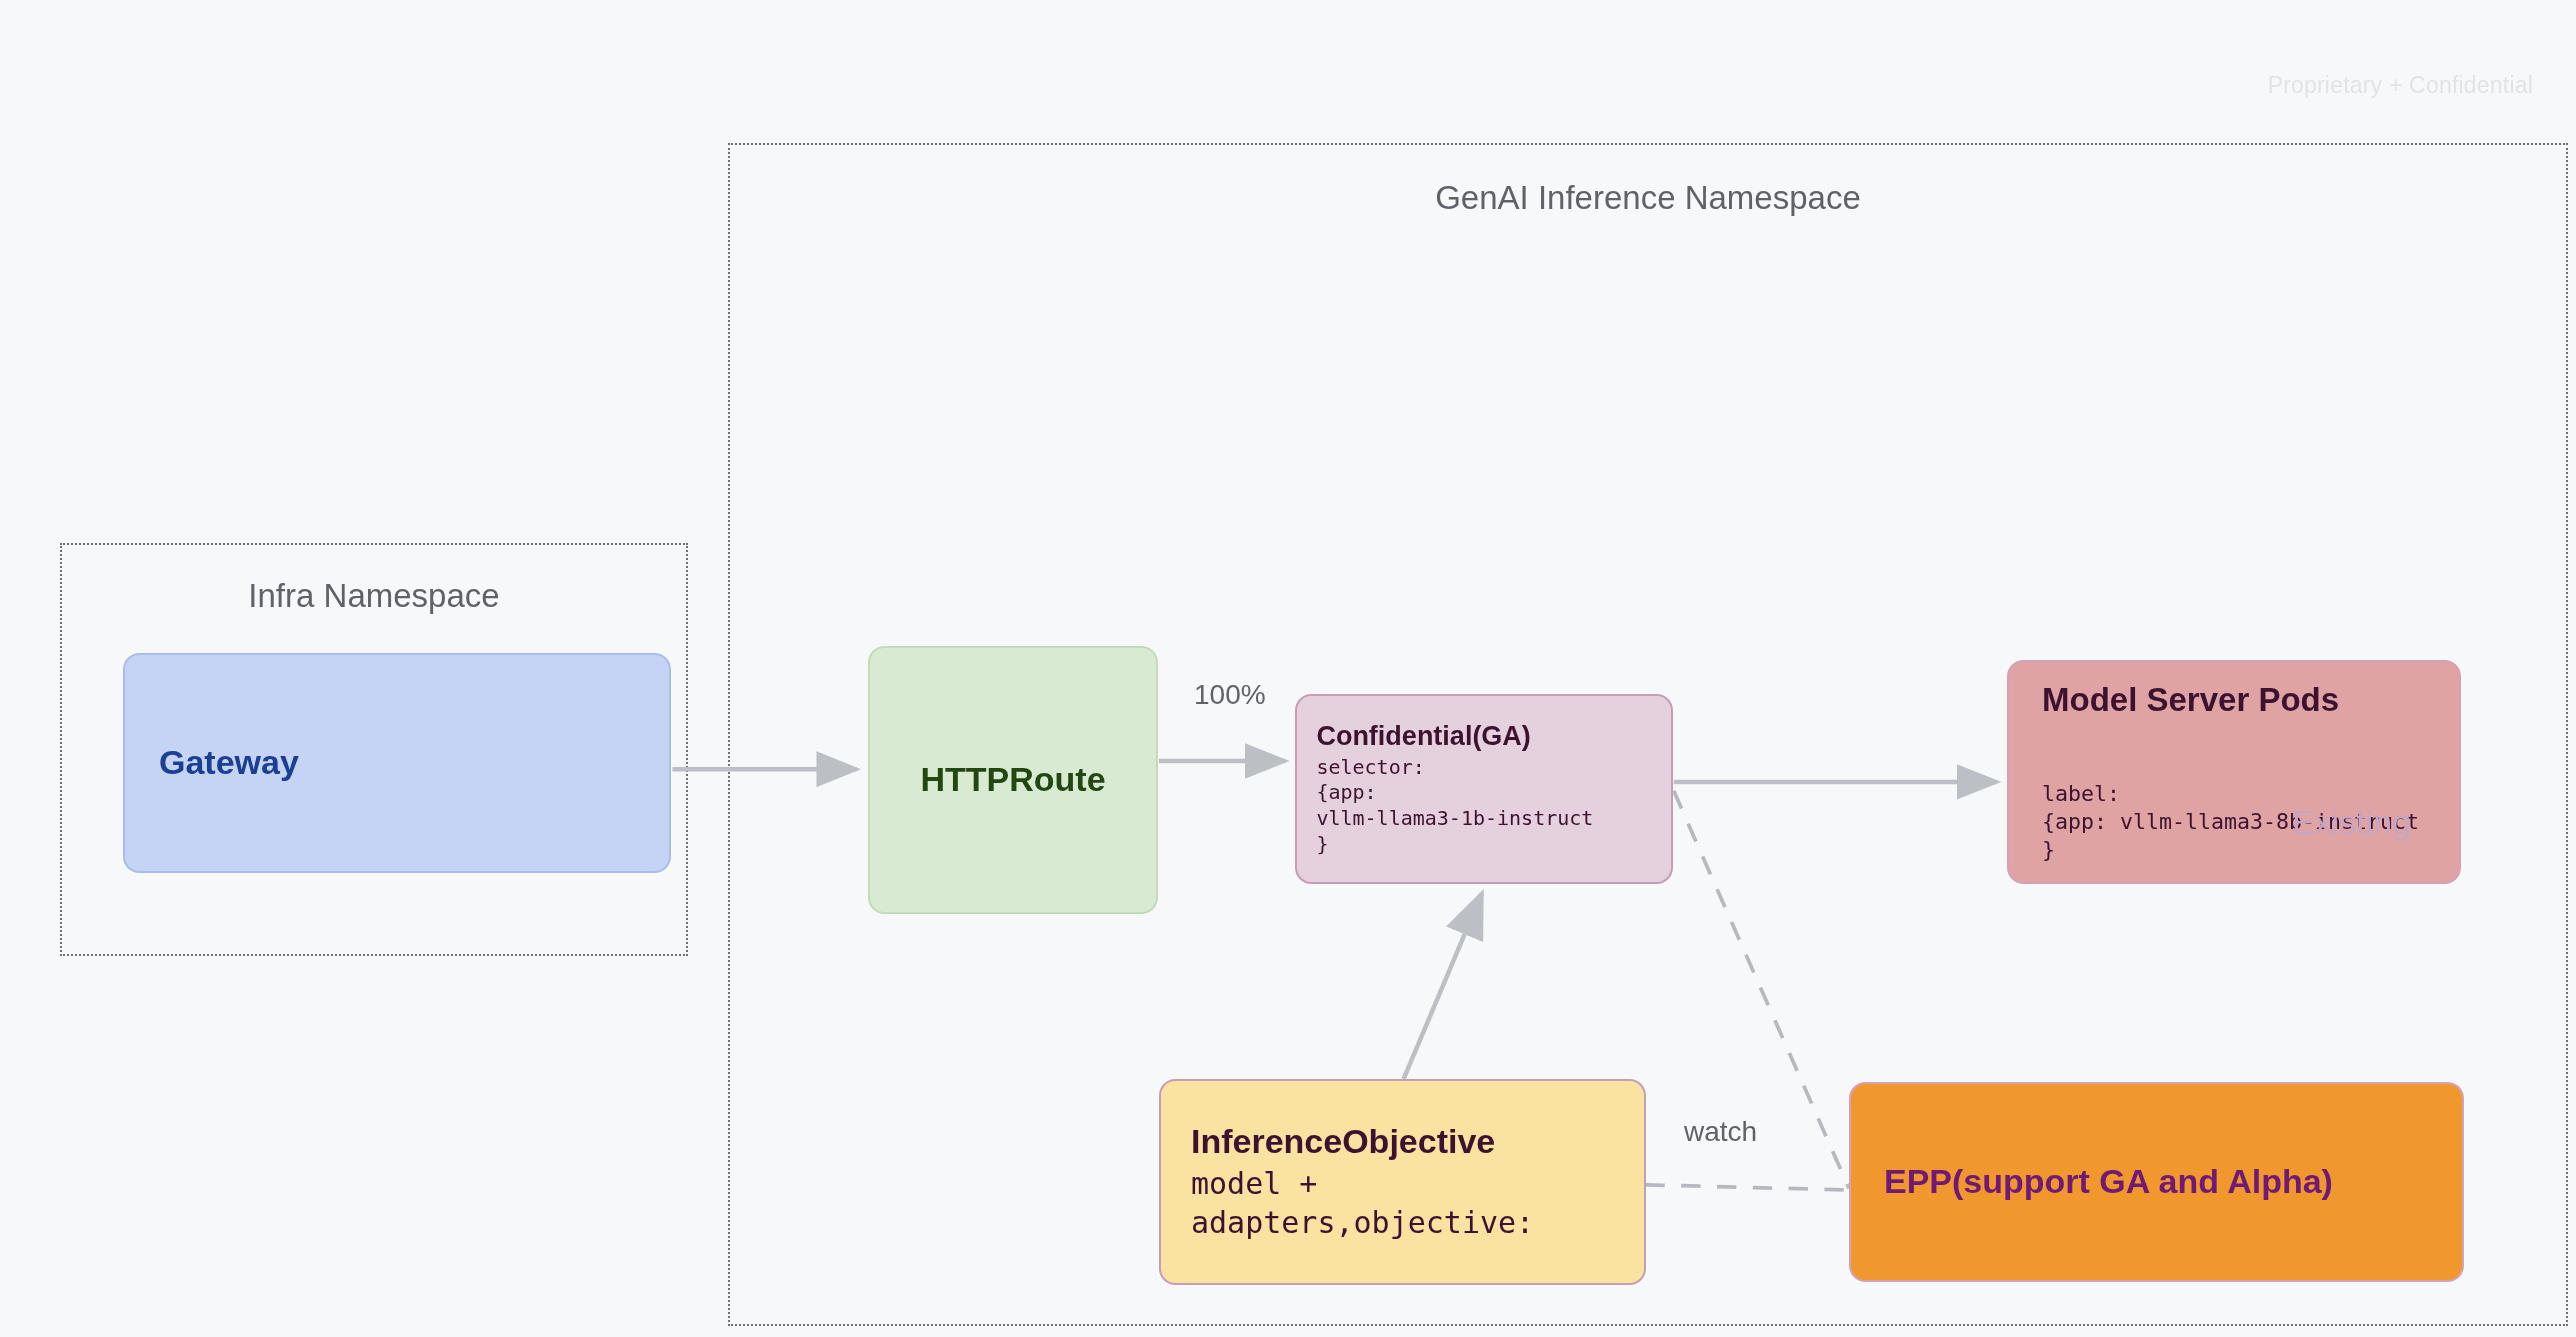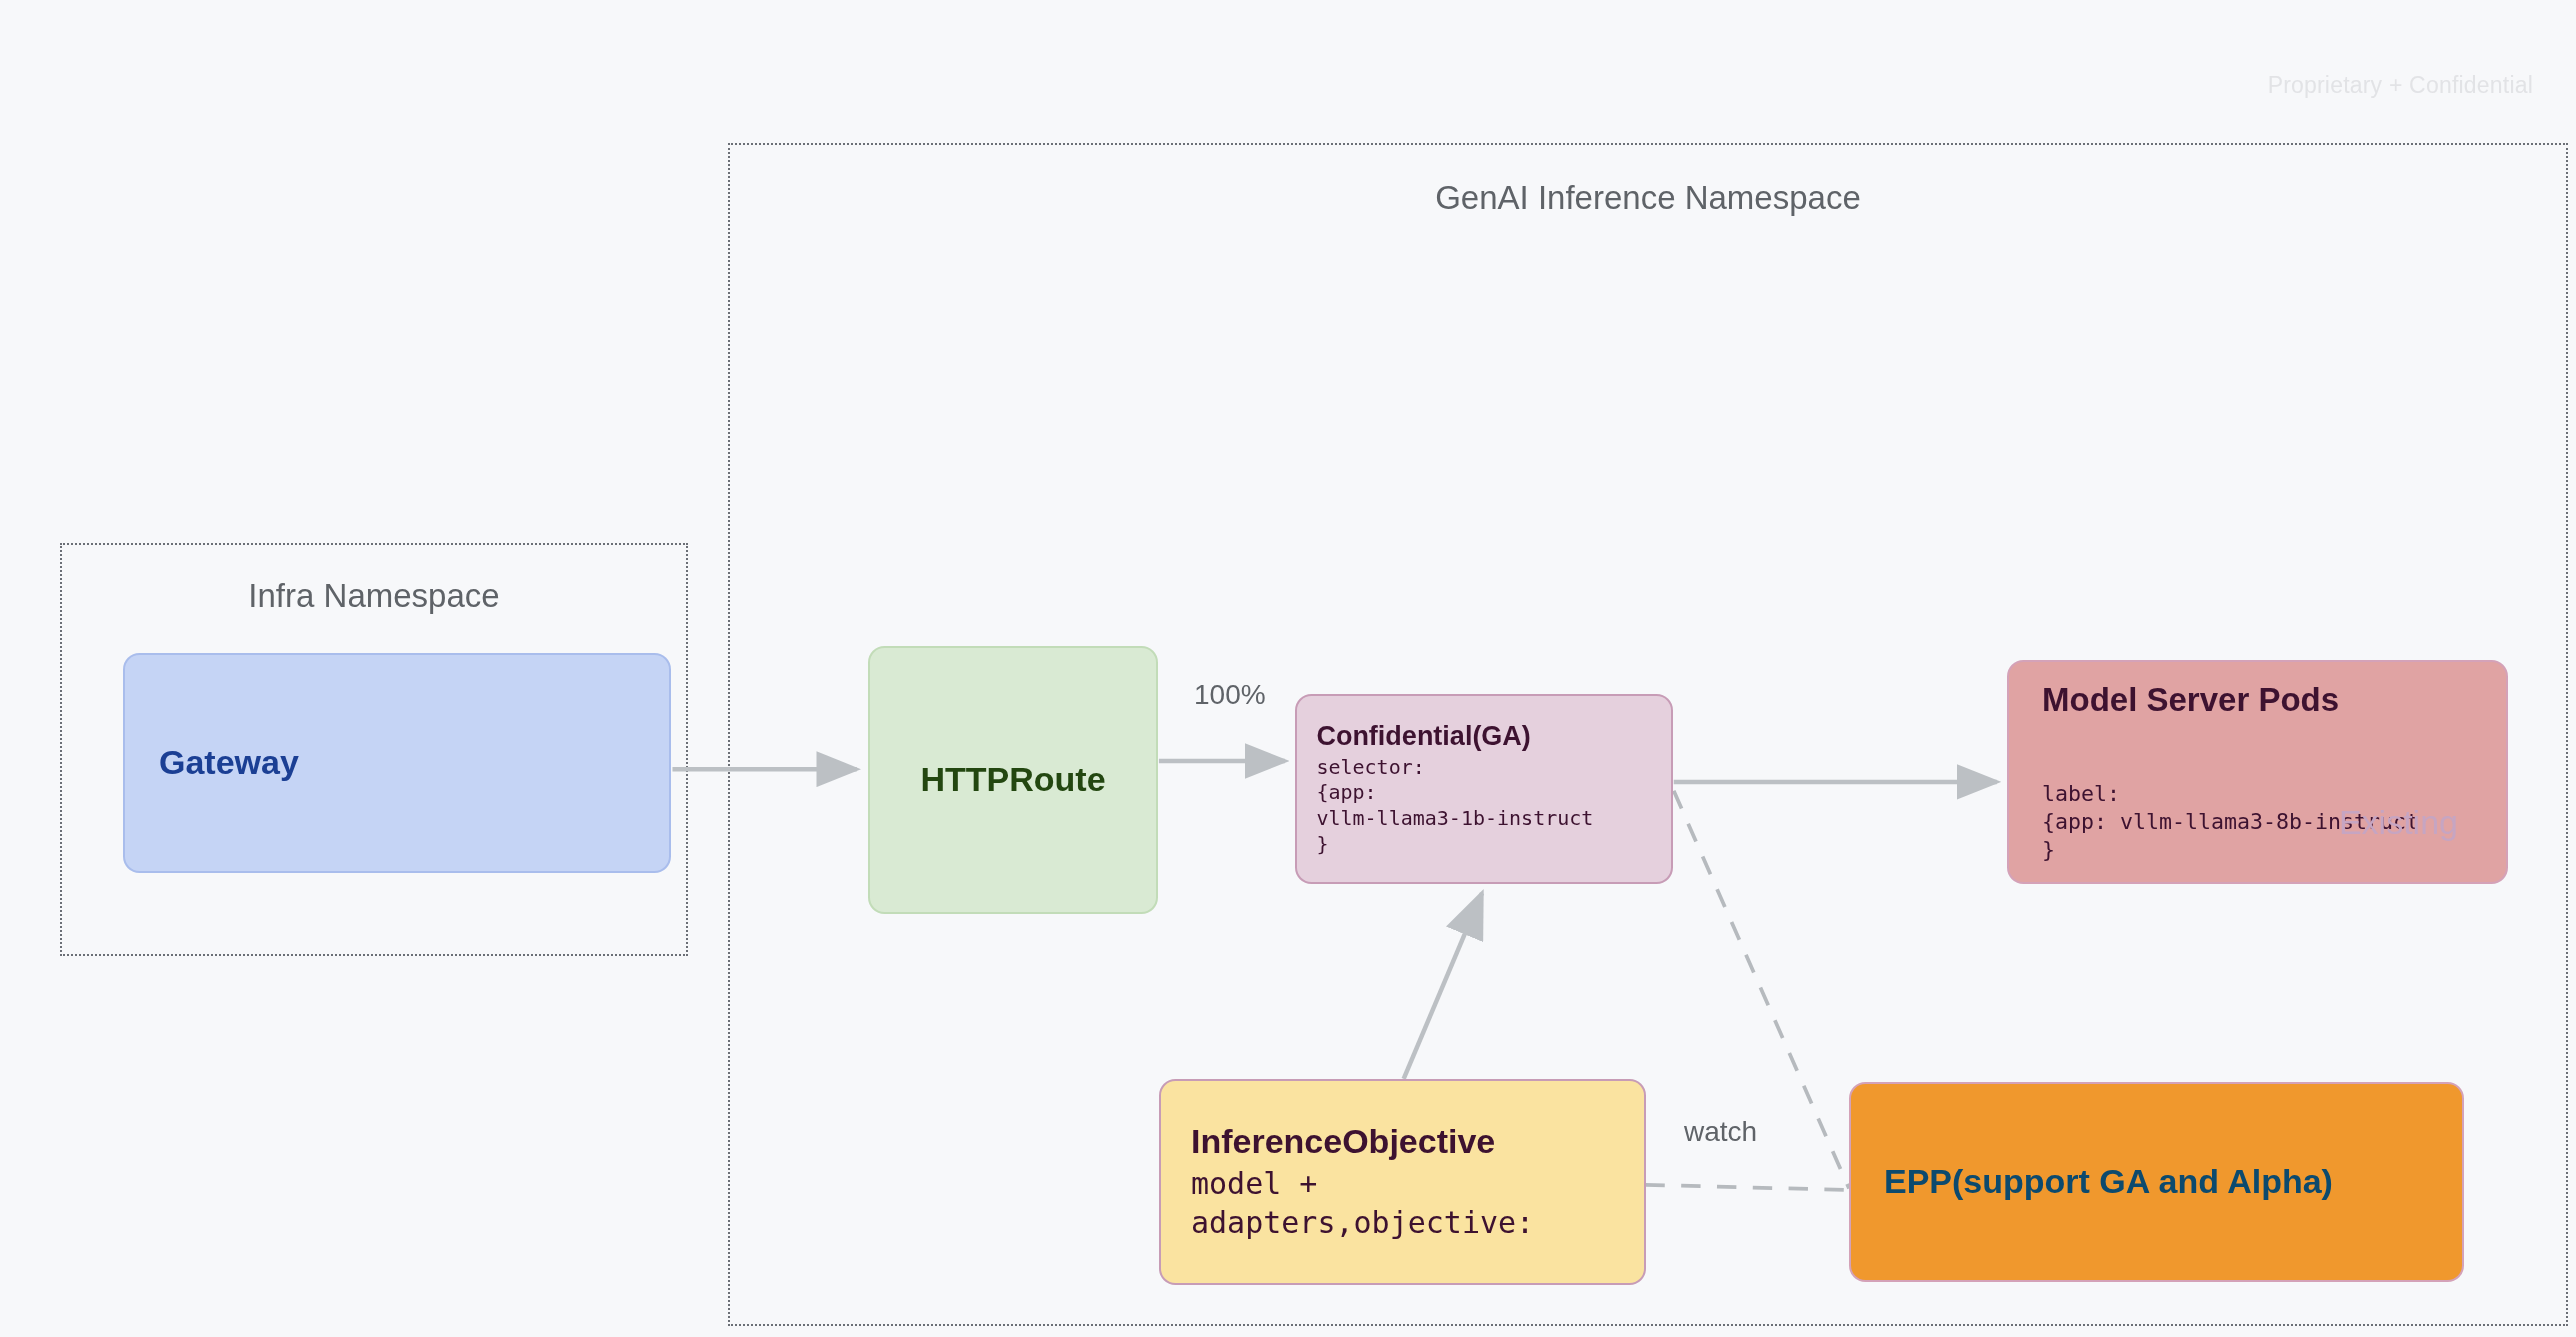--- a/index.html
+++ b/index.html
@@ -90,21 +90,21 @@
     background: #e5d0dd;
     border: 2.2px solid #c79cb6;
     justify-content: center;
     padding: 0 0 0 19.4px;
   }
   #node-inferencepool .title { font-size: 27px; color: #3d1230; margin-bottom: 3px; }
   #node-inferencepool .code { font-size: 20px; color: #3d1230; }
 
   
   #node-modelserver {
-    left: 2007px; top: 660px; width: 501px; height: 224px;
+    left: 2007px; top: 660px; width: 454px; height: 224px;
     background: #e0a3a3;
     border: 2.2px solid #d4a2b8;
     justify-content: center;
     padding-left: 33px;
     position: absolute;
     gap: 41px;
   }
   #node-modelserver .title { font-size: 33px; color: #3d1230; margin-bottom: 4.5px; }
   #node-modelserver .code { font-size: 21.6px; color: #3d1230; margin-top: 16px; }
   #node-modelserver .existing {
@@ -128,21 +128,21 @@
   #node-inferenceobjective .code { font-size: 30px; color: #3d1230; }
 
   
   #node-epp {
     left: 1849px; top: 1082px; width: 615px; height: 200px;
     background: #f0982d;
     border: 2.2px solid #d4a2b8;
     justify-content: center;
     padding-left: 33px;
   }
-  #node-epp .title { font-size: 34px; color: #0c4a6e; }
+  #node-epp .title { font-size: 34px; color: #701a75; }
 
   
   #edges {
     position: absolute;
     left: 0; top: 0;
     width: 2576px; height: 1337px;
     pointer-events: none;
   }
   .edge-label {
     position: absolute;

